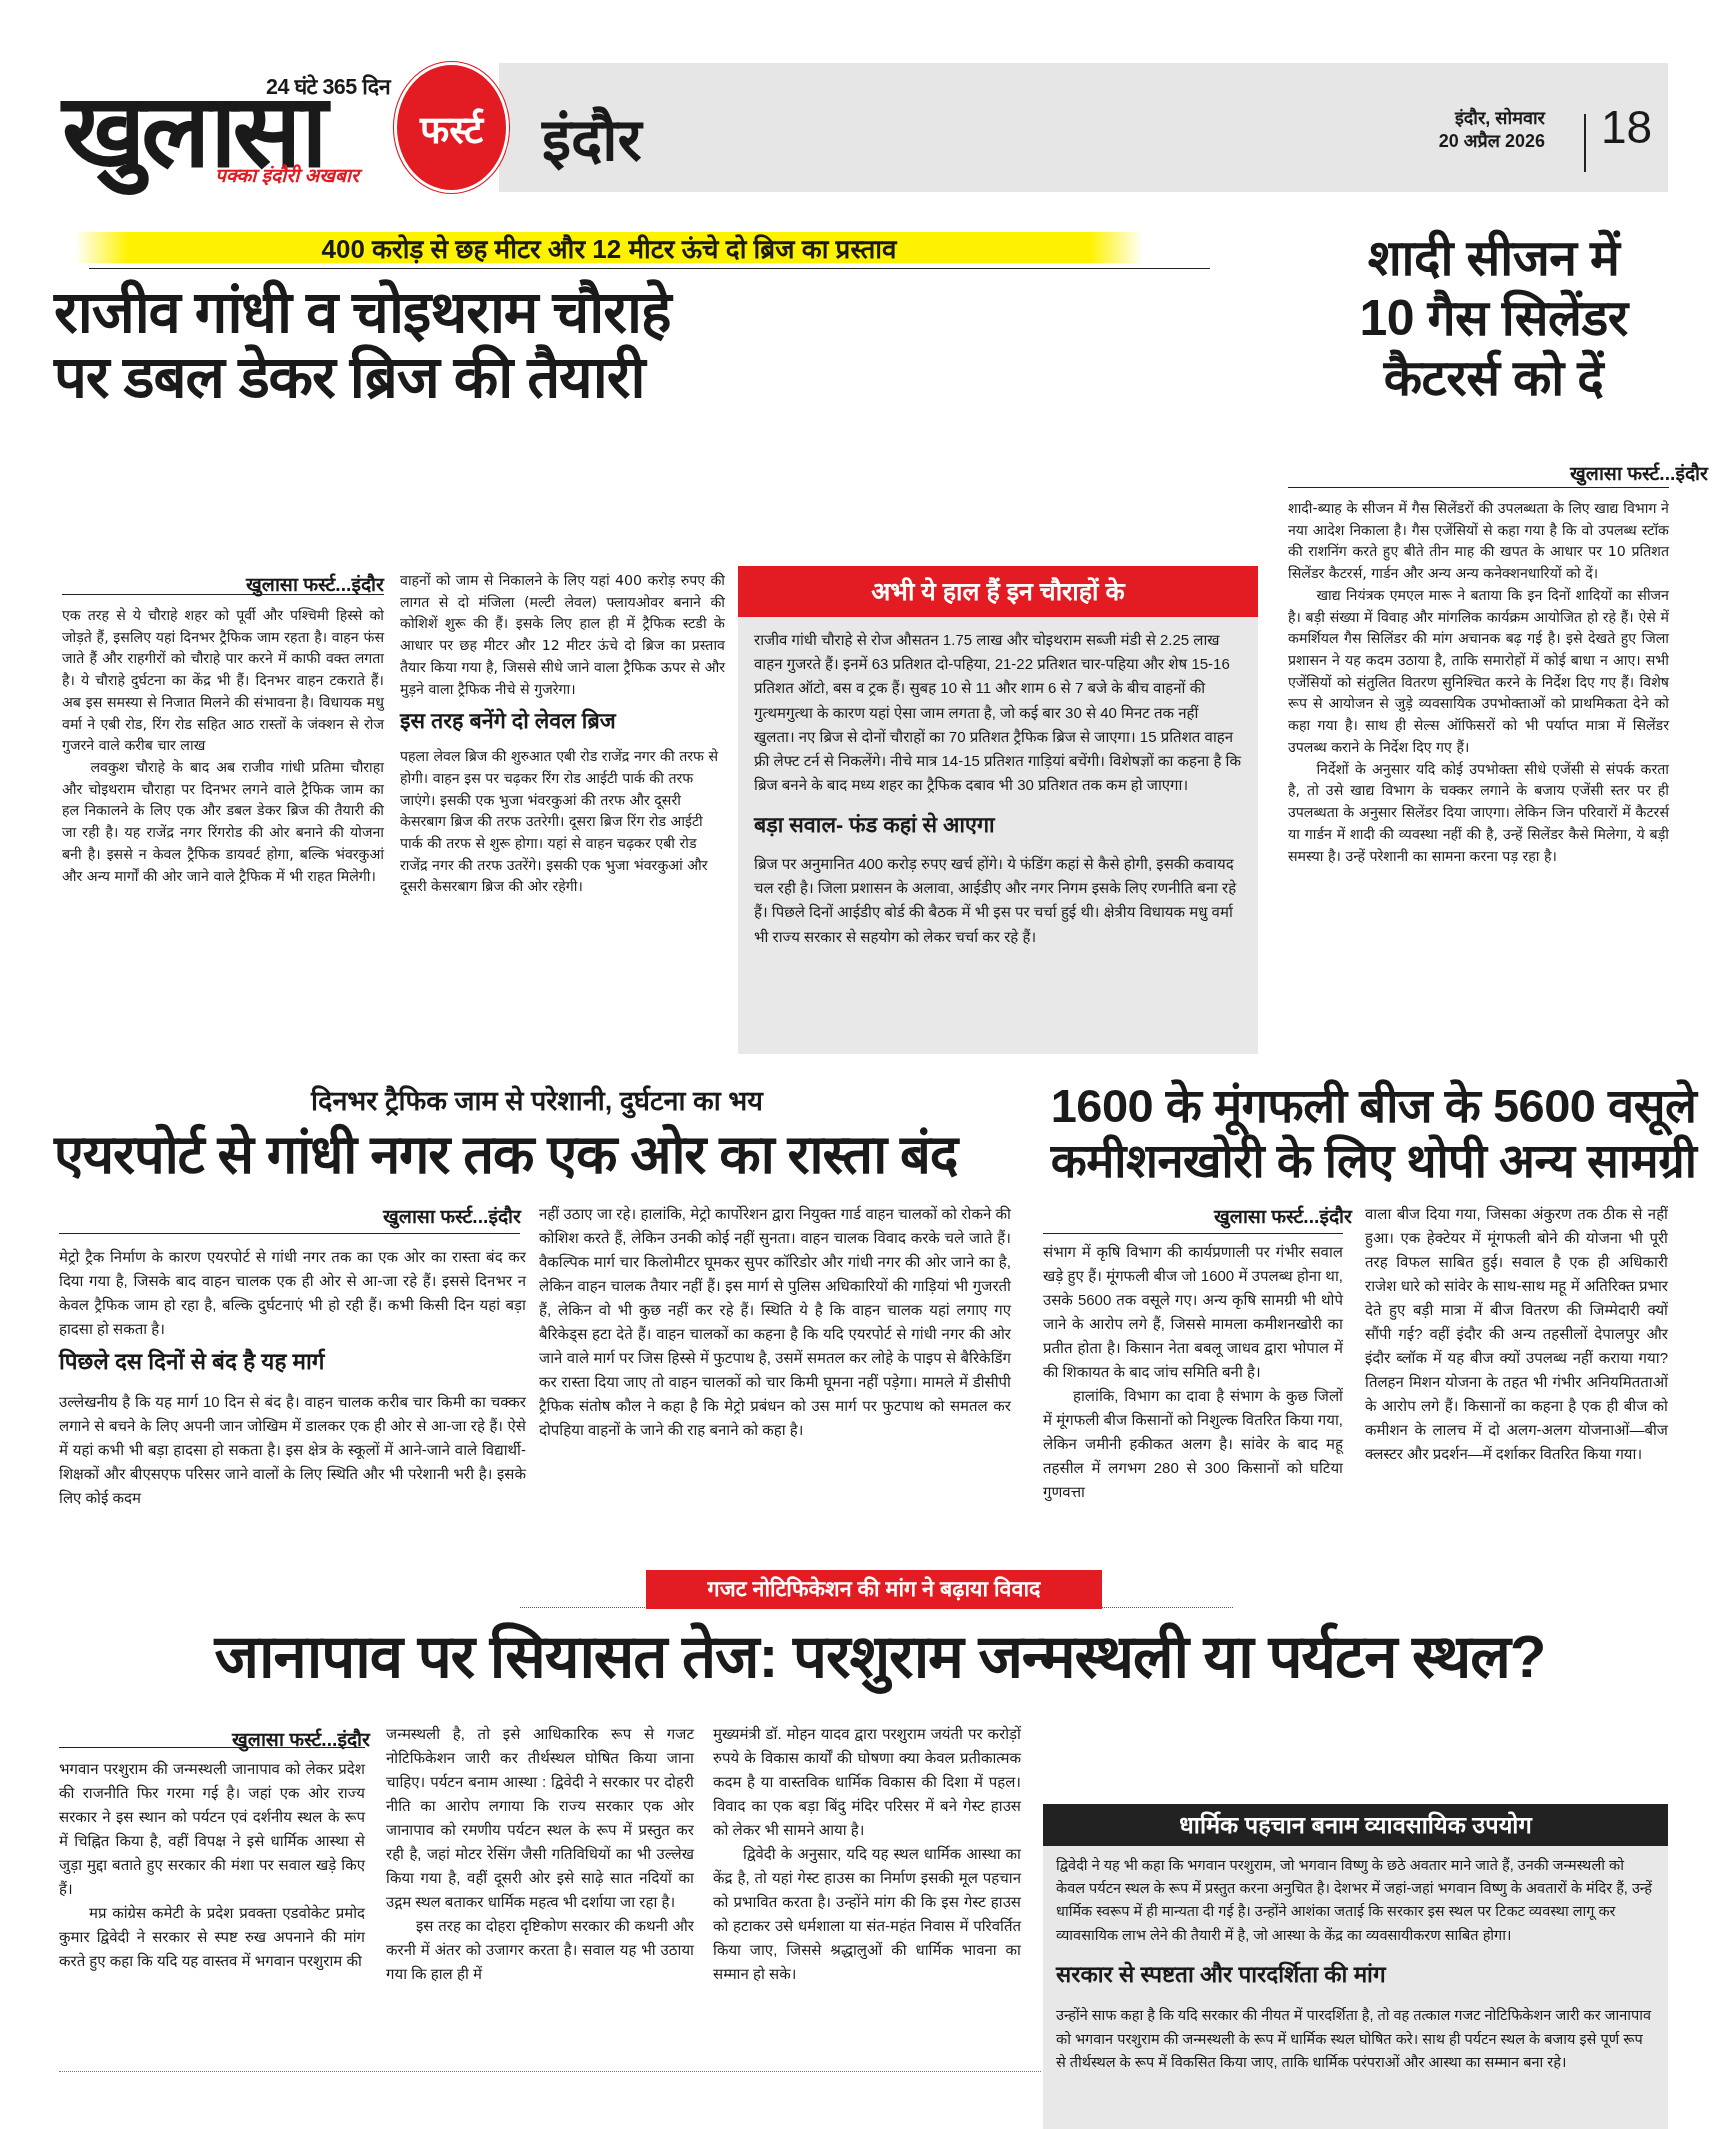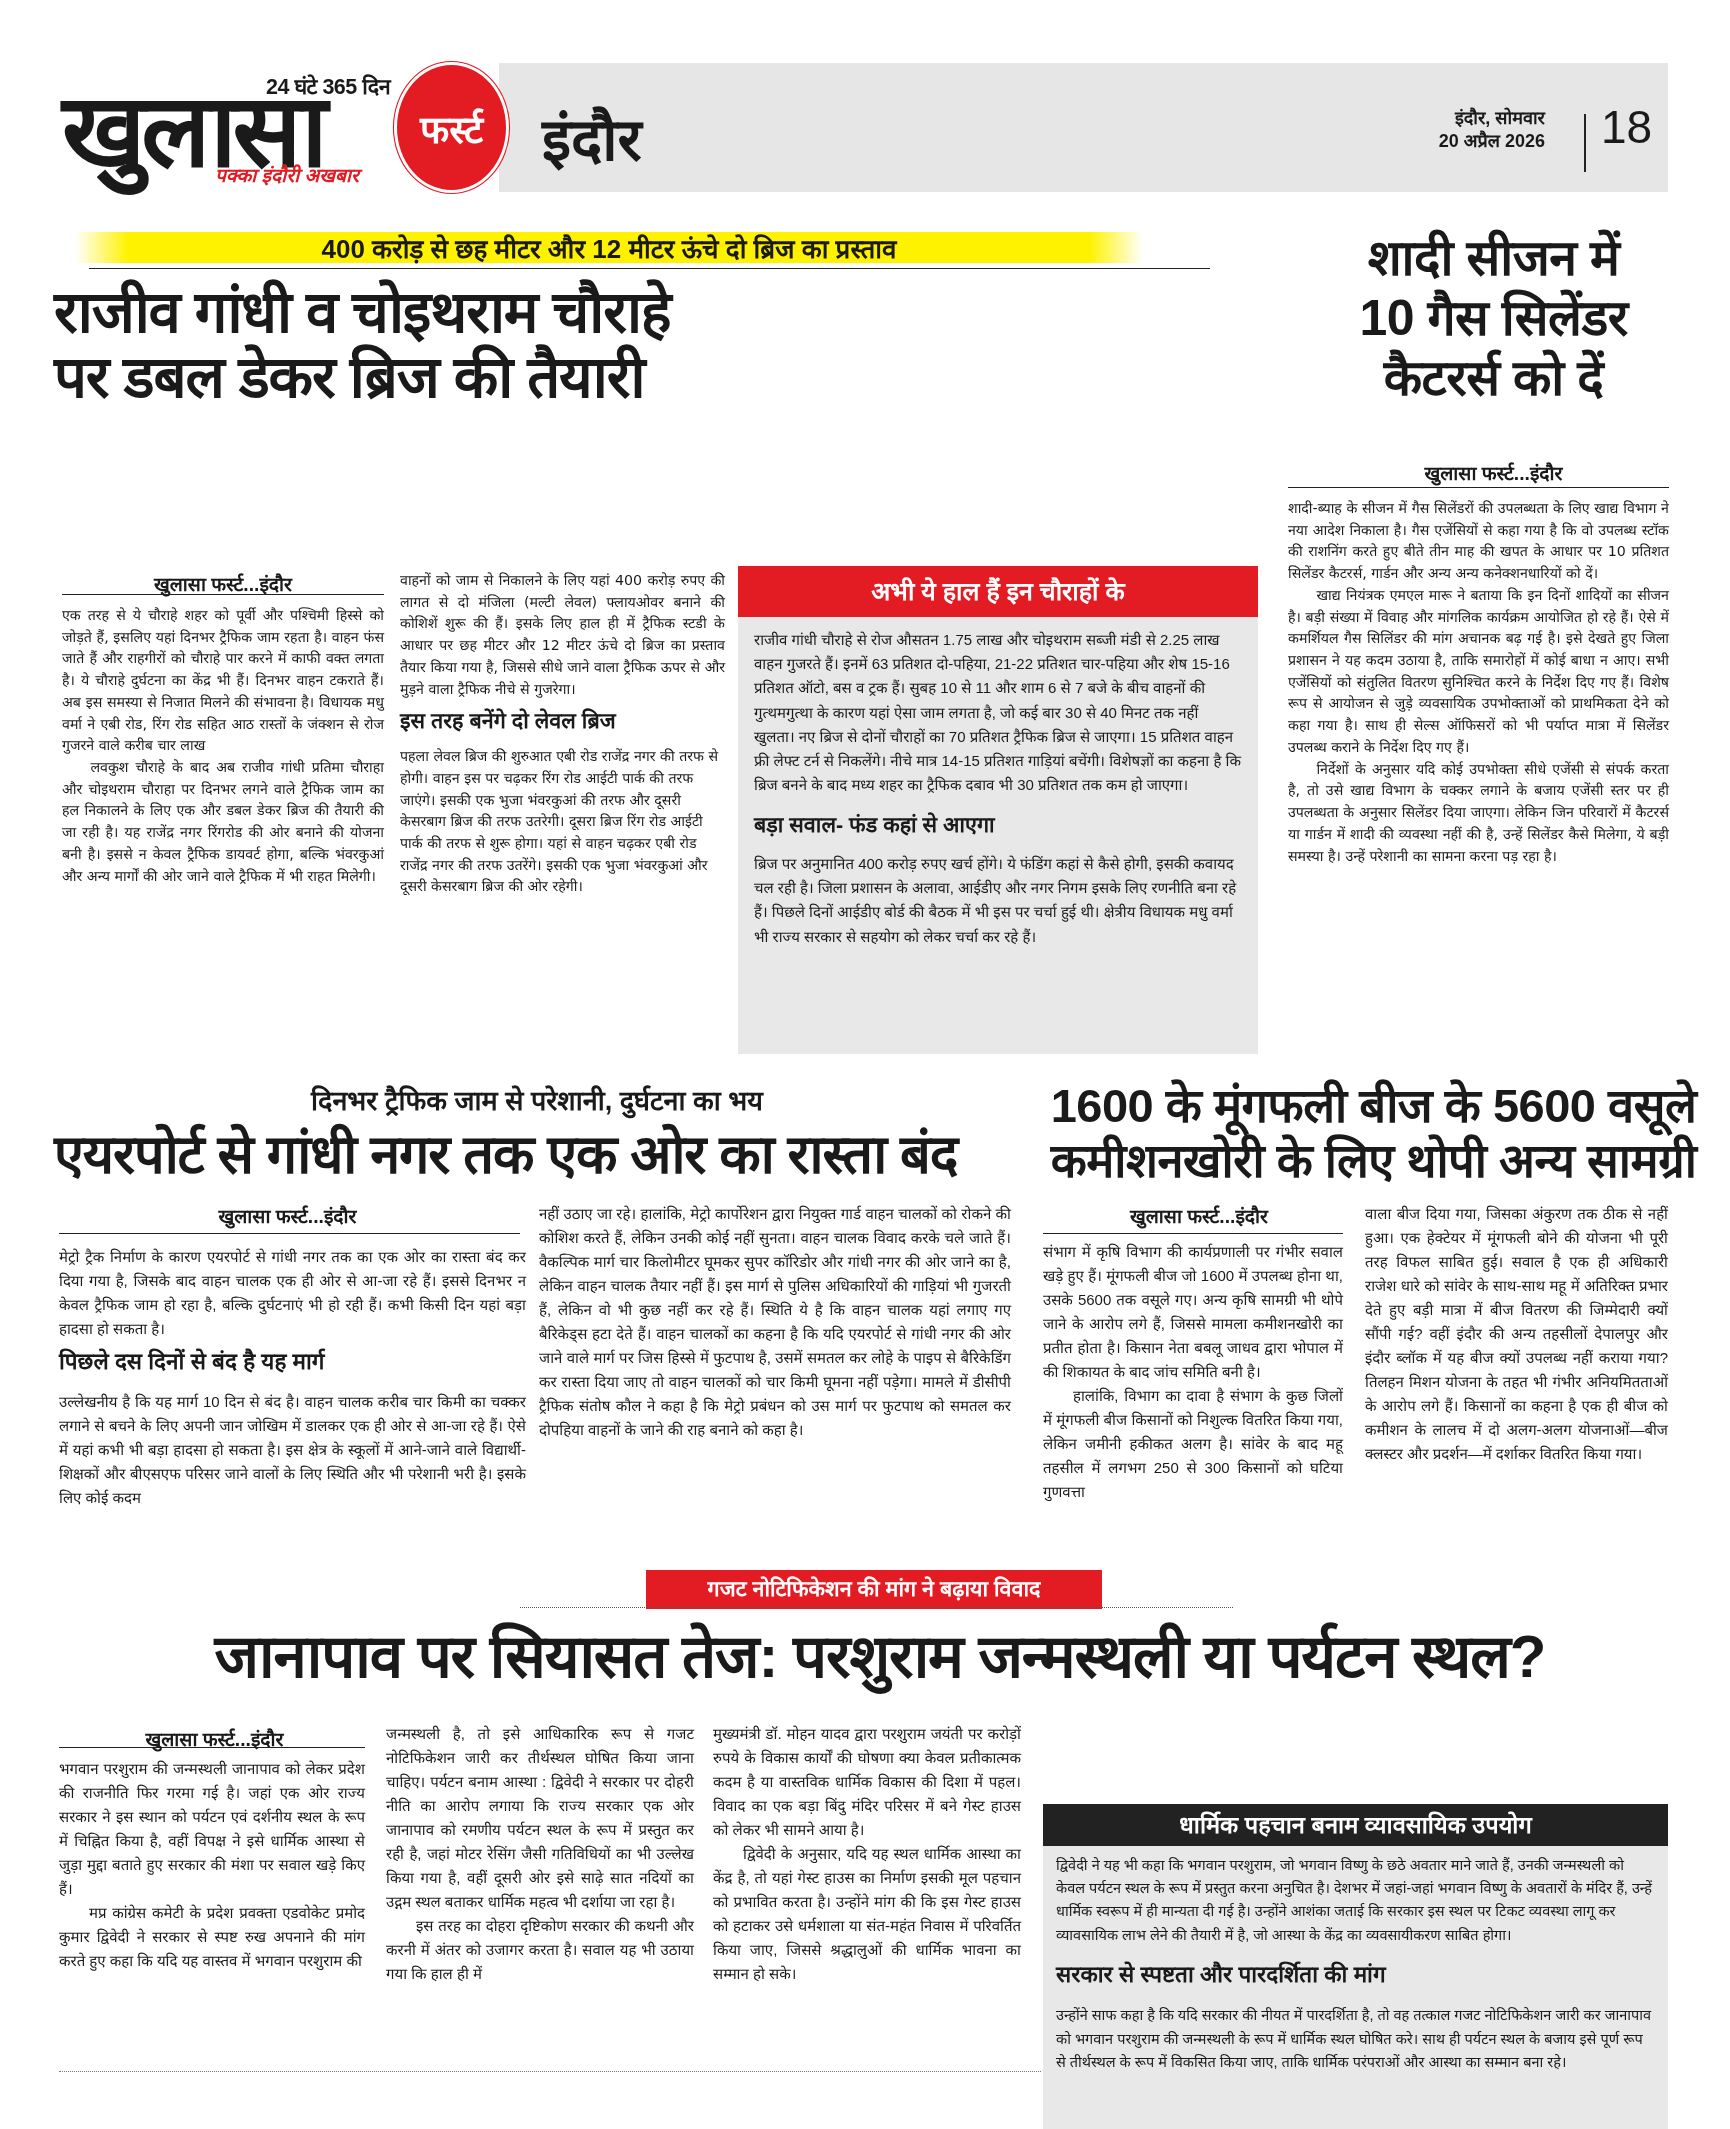--- a/index.html
+++ b/index.html
@@ -14,21 +14,21 @@
   .edition{left:542px;top:97px;font-size:59px;font-weight:bold;font-family:"Liberation Sans",sans-serif}
   .dateline{right:185px;top:107px;text-align:right;font-size:18px;font-weight:bold;line-height:1.25;font-family:"Liberation Sans",sans-serif}
   .page-sep{left:1584px;top:114px;width:1.6px;height:58px;background:#222}
   .page-num{left:1601px;top:100px;font-size:46px;font-weight:300;font-family:"Liberation Sans",sans-serif}
 
   
   .kicker-yellow{left:75px;top:232px;width:1068px;height:31px;background:linear-gradient(90deg,#fff 0%,#fff200 5%,#fff200 95%,#fff 100%);display:flex;align-items:center;justify-content:center;font-size:26px;font-weight:bold;font-family:"Liberation Sans",sans-serif}
   .rule{background:#222;height:1.1px}
   .headline-xl{font-weight:900;font-family:"Liberation Sans",sans-serif;line-height:1.12;letter-spacing:-1.1px}
   .h1main{left:54px;top:280px;width:1207px;text-align:left;font-size:58px}
-  .byline{font-size:19.3px;font-weight:bold;text-align:center;font-family:"Liberation Sans",sans-serif}
+  .byline{font-size:19.3px;font-weight:bold;text-align:right;font-family:"Liberation Sans",sans-serif}
   .body{font-size:14.2px;line-height:1.53;text-align:justify;font-family:"DejaVu Sans",sans-serif}
   .body p{text-indent:0}
   .body p + p{text-indent:2em}
   .subhead{font-size:21.5px;font-weight:bold;margin:4.3px 0 8.6px;font-family:"Liberation Sans",sans-serif}
   .cond{font-family:"Liberation Sans",sans-serif;font-size:14.5px;line-height:1.6}
   .grey-box{background:#e8e8e8}
   .red-head{background:#e31b23;color:#fff;font-weight:bold;text-align:center;font-family:"Liberation Sans",sans-serif}
   .dark-head{background:#222;color:#fff;font-weight:bold;text-align:center;font-family:"Liberation Sans",sans-serif}
 </style>
 </head>
@@ -103,21 +103,21 @@
 </div>
 
 <div class="abs headline-xl" style="left:1041px;top:1078px;width:665px;text-align:center;font-size:47px;line-height:1.18;letter-spacing:-0.5px">
   <div>1600 के मूंगफली बीज के 5600 वसूले</div>
   <div>कमीशनखोरी के लिए थोपी अन्य सामग्री</div>
 </div>
 <div class="abs byline" style="left:1046px;top:1202px;width:306px">खुलासा फर्स्ट...इंदौर</div>
 <div class="abs rule" style="left:1043px;top:1233px;width:300px;height:0.8px"></div>
 <div class="abs body cond" style="left:1043px;top:1240px;width:300px;font-size:15px">
   <p>संभाग में कृषि विभाग की कार्यप्रणाली पर गंभीर सवाल खड़े हुए हैं। मूंगफली बीज जो 1600 में उपलब्ध होना था, उसके 5600 तक वसूले गए। अन्य कृषि सामग्री भी थोपे जाने के आरोप लगे हैं, जिससे मामला कमीशनखोरी का प्रतीत होता है। किसान नेता बबलू जाधव द्वारा भोपाल में की शिकायत के बाद जांच समिति बनी है।</p>
-  <p>हालांकि, विभाग का दावा है संभाग के कुछ जिलों में मूंगफली बीज किसानों को निशुल्क वितरित किया गया, लेकिन जमीनी हकीकत अलग है। सांवेर के बाद महू तहसील में लगभग 250 से 300 किसानों को घटिया गुणवत्ता</p>
+  <p>हालांकि, विभाग का दावा है संभाग के कुछ जिलों में मूंगफली बीज किसानों को निशुल्क वितरित किया गया, लेकिन जमीनी हकीकत अलग है। सांवेर के बाद महू तहसील में लगभग 280 से 300 किसानों को घटिया गुणवत्ता</p>
 </div>
 <div class="abs body cond" style="left:1365px;top:1202px;width:303px;font-size:15px">
   <p>वाला बीज दिया गया, जिसका अंकुरण तक ठीक से नहीं हुआ। एक हेक्टेयर में मूंगफली बोने की योजना भी पूरी तरह विफल साबित हुई। सवाल है एक ही अधिकारी राजेश धारे को सांवेर के साथ-साथ महू में अतिरिक्त प्रभार देते हुए बड़ी मात्रा में बीज वितरण की जिम्मेदारी क्यों सौंपी गई? वहीं इंदौर की अन्य तहसीलों देपालपुर और इंदौर ब्लॉक में यह बीज क्यों उपलब्ध नहीं कराया गया? तिलहन मिशन योजना के तहत भी गंभीर अनियमितताओं के आरोप लगे हैं। किसानों का कहना है एक ही बीज को कमीशन के लालच में दो अलग-अलग योजनाओं—बीज क्लस्टर और प्रदर्शन—में दर्शाकर वितरित किया गया।</p>
 </div>
 
 <div class="abs red-head" style="left:646px;top:1570px;width:456px;height:39px;line-height:39px;font-size:21.5px">गजट नोटिफिकेशन की मांग ने बढ़ाया विवाद</div>
 <div class="abs" style="left:520px;top:1607px;width:713px;border-top:1.1px dotted #555"></div>
 <div class="abs headline-xl" style="left:54px;top:1623px;width:1652px;text-align:center;font-size:60px">जानापाव पर सियासत तेज: परशुराम जन्मस्थली या पर्यटन स्थल?</div>
 <div class="abs byline" style="left:59px;top:1725px;width:311px">खुलासा फर्स्ट...इंदौर</div>
 <div class="abs rule" style="left:59px;top:1747px;width:306px;height:0.8px"></div>

